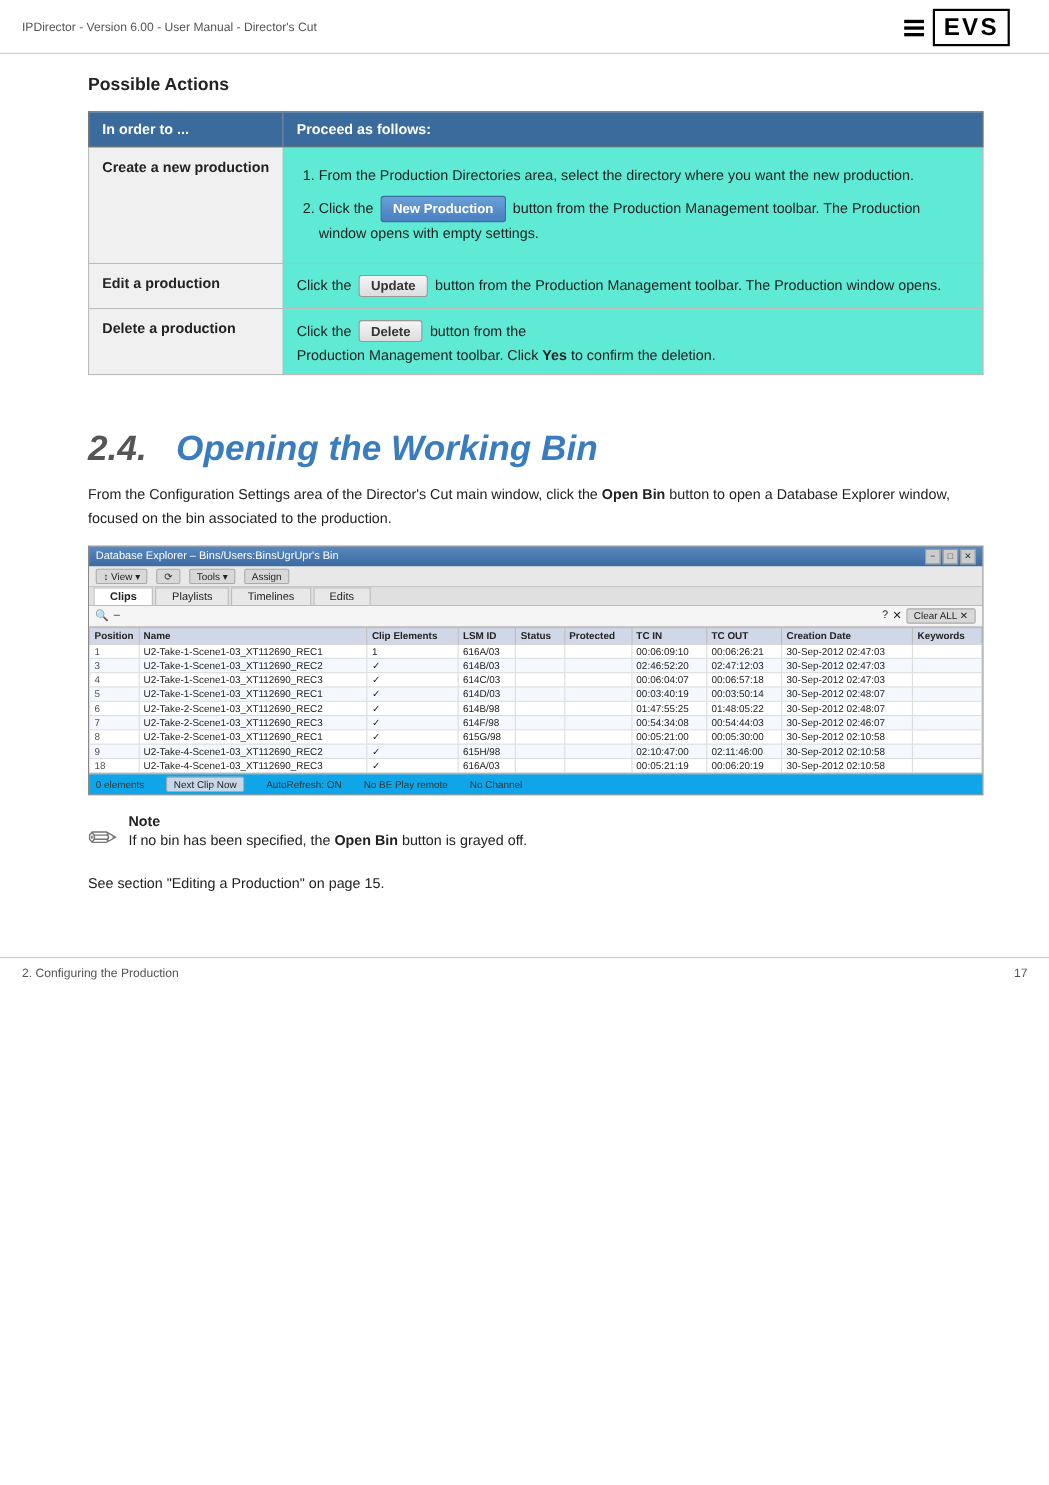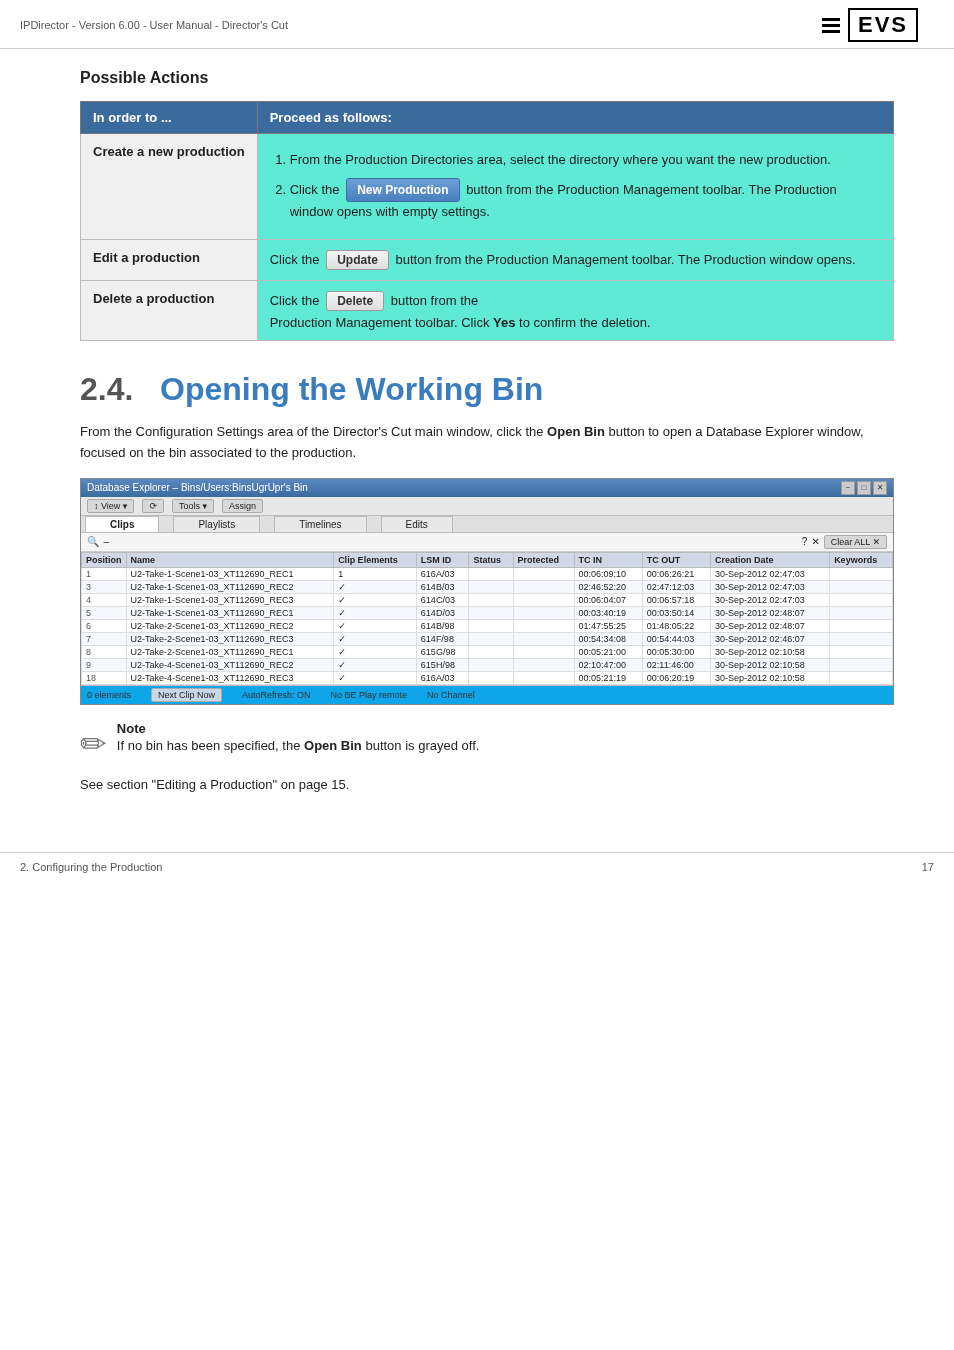--- a/index.html
+++ b/index.html
@@ -58,21 +58,21 @@
     .section-title {
       font-size: 16px;
       font-weight: bold;
       margin-bottom: 14px;
     }
 
     
     .actions-table {
       width: 100%;
       border-collapse: collapse;
-      margin-bottom: 30px;
+      margin-bottom: 48px;
       border: 1px solid #999;
     }
     .actions-table th {
       background: #3a6b9c;
       color: #fff;
       font-weight: bold;
       padding: 8px 12px;
       text-align: left;
       font-size: 13px;
       border: 1px solid #777;
@@ -119,20 +119,21 @@
       color: #333;
     }
 
     
     .section-heading {
       display: flex;
       align-items: baseline;
       gap: 20px;
       margin-bottom: 14px;
       margin-top: 30px;
+      font-style: italic;
     }
     .section-number {
       font-size: 32px;
       font-weight: bold;
       color: #555;
       min-width: 60px;
     }
     .section-heading-text {
       font-size: 32px;
       font-weight: bold;
@@ -199,27 +200,27 @@
       font-size: 9px;
       cursor: pointer;
     }
     .db-tabs {
       background: #e0e0e0;
       display: flex;
       border-bottom: 1px solid #bbb;
       padding: 0 4px;
     }
     .db-tab {
-      padding: 2px 24px;
+      padding: 2px 14px;
       font-size: 10px;
       border: 1px solid #bbb;
       border-bottom: none;
       background: #e8e8e8;
       cursor: pointer;
-      margin-right: 14px;
+      margin-right: 2px;
     }
     .db-tab.active {
       background: #fff;
       font-weight: bold;
     }
     .db-search-bar {
       background: #f5f5f5;
       padding: 2px 6px;
       display: flex;
       align-items: center;

